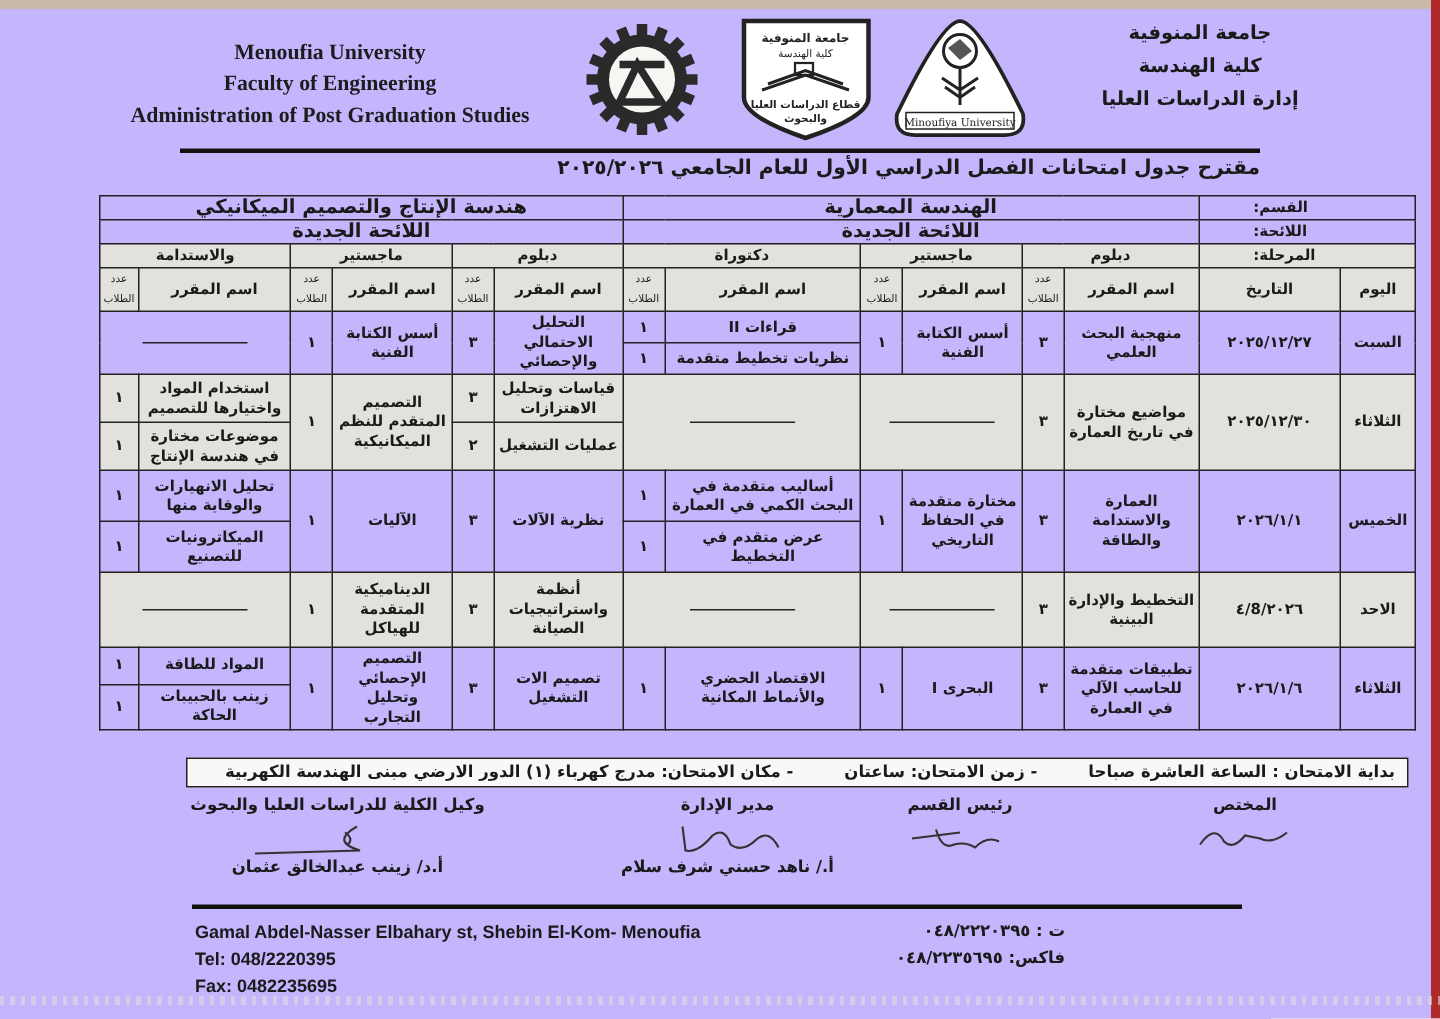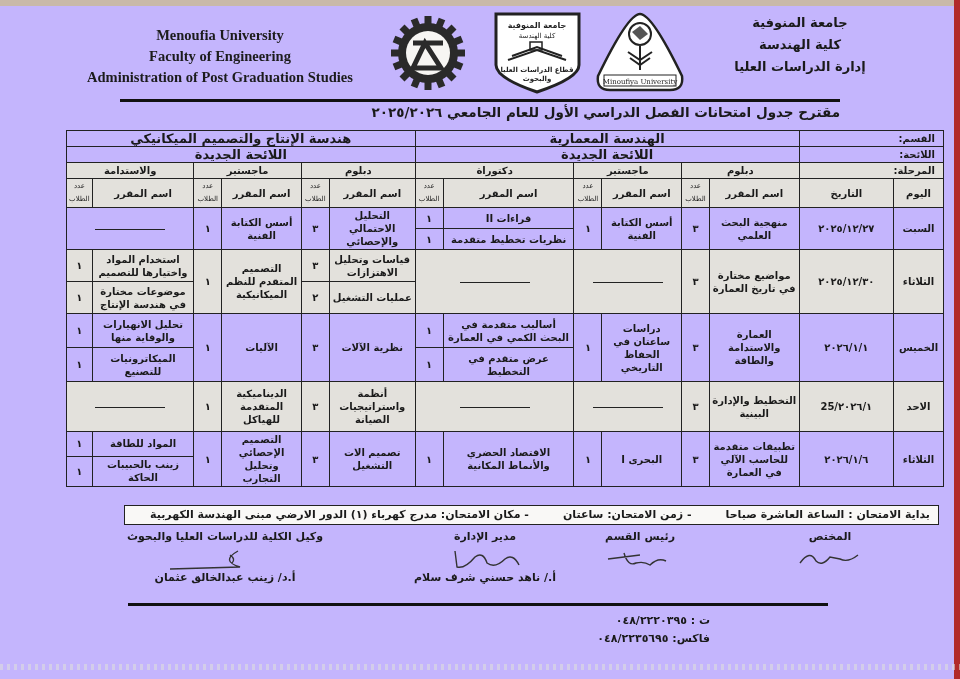--- a/index.html
+++ b/index.html
@@ -20,21 +20,21 @@
   .logo2 { left: 490px; }
   .logo3 { left: 592px; }
 
   .rule-top { position: absolute; left: 120px; top: 99px; width: 720px; height: 3px; background: #111; }
   .doc-title { position: absolute; left: 120px; top: 104px; width: 720px; text-align: right; direction: rtl;
     font-weight: bold; font-size: 13.5px; }
 
   table.sched { position: absolute; left: 66px; top: 130px; width: 878px; border-collapse: collapse; direction: rtl;
     font-size: 10px; font-weight: bold; }
   table.sched td { border: 1px solid #222; text-align: center; vertical-align: middle; padding: 1px 2px; line-height: 13px; }
-  table.sched td.lbl { text-align: right; padding-right: 8px; padding-left: 36px; }
+  table.sched td.lbl { text-align: left; padding-right: 8px; padding-left: 36px; }
   .sh { background: #e3e1dc; }
   .cnt-h { font-size: 7px; line-height: 8px; font-weight: normal; }
   .dash { display: inline-block; width: 70px; height: 0; border-top: 1.5px solid #222; vertical-align: middle; }
   .big { font-size: 13px; }
 
   .info-box { position: absolute; left: 124px; top: 505px; width: 815px; height: 20px; border: 1px solid #222; direction: rtl;
     font-size: 11px; font-weight: bold; padding: 2px 8px; display: flex; gap: 34px; background: #f9f8f6; }
 
   .sig { position: absolute; text-align: center; direction: rtl; font-weight: bold; font-size: 11px; }
   .sig .role { display: block; }
@@ -204,41 +204,41 @@
       <td>٢</td>
       <td>موضوعات مختارة في هندسة الإنتاج</td>
       <td>١</td>
     </tr>
 
     <tr style="height:34px">
       <td rowspan="2">الخميس</td>
       <td rowspan="2">٢٠٢٦/١/١</td>
       <td rowspan="2">العمارة والاستدامة والطاقة</td>
       <td rowspan="2">٣</td>
-      <td rowspan="2">دراسات ساعتان في الحفاظ التاريخي</td>
+      <td rowspan="2">مختارة متقدمة في الحفاظ التاريخي</td>
       <td rowspan="2">١</td>
       <td>أساليب متقدمة في البحث الكمي في العمارة</td>
       <td>١</td>
       <td rowspan="2">نظرية الآلات</td>
       <td rowspan="2">٣</td>
       <td rowspan="2">الآليات</td>
       <td rowspan="2">١</td>
       <td>تحليل الانهيارات والوقاية منها</td>
       <td>١</td>
     </tr>
     <tr style="height:34px">
       <td>عرض متقدم في التخطيط</td>
       <td>١</td>
       <td>الميكاترونيات للتصنيع</td>
       <td>١</td>
     </tr>
 
     <tr class="sh" style="height:50px">
       <td>الاحد</td>
-      <td>٢٠٢٦/١/25</td>
+      <td>٢٠٢٦/8/٤</td>
       <td>التخطيط والإدارة البينية</td>
       <td>٣</td>
       <td colspan="2"><span class="dash"></span></td>
       <td colspan="2"><span class="dash"></span></td>
       <td>أنظمة واستراتيجيات الصيانة</td>
       <td>٣</td>
       <td>الديناميكية المتقدمة للهياكل</td>
       <td>١</td>
       <td colspan="2"><span class="dash"></span></td>
     </tr>
@@ -293,18 +293,23 @@
   </div>
   <div class="sig" style="left:110px; top:530px; width:230px;">
     <span class="role">وكيل الكلية للدراسات العليا والبحوث</span>
     <svg class="scrib" width="230" height="28">
         <path d="M60 26 L130 24 Q110 18 128 8 M120 12 Q126 16 122 20" stroke="#333" stroke-width="1.4" fill="none"></path>
       </svg>
     <span class="nm">أ.د/ زينب عبدالخالق عثمان</span>
   </div>
 
   <div class="rule-bot"></div>
+  <div class="addr-en">
+    <div>Gamal Abdel-Nasser Elbahary st, Shebin El-Kom- Menoufia</div>
+    <div>Tel: 048/2220395</div>
+    <div>Fax: 0482235695</div>
+  </div>
   <div class="addr-ar">
     <div>ت : ٠٤٨/٢٢٢٠٣٩٥</div>
     <div>فاكس: ٠٤٨/٢٢٣٥٦٩٥</div>
   </div>
   <div class="noise"></div>
 </div>
 
 </body></html>

